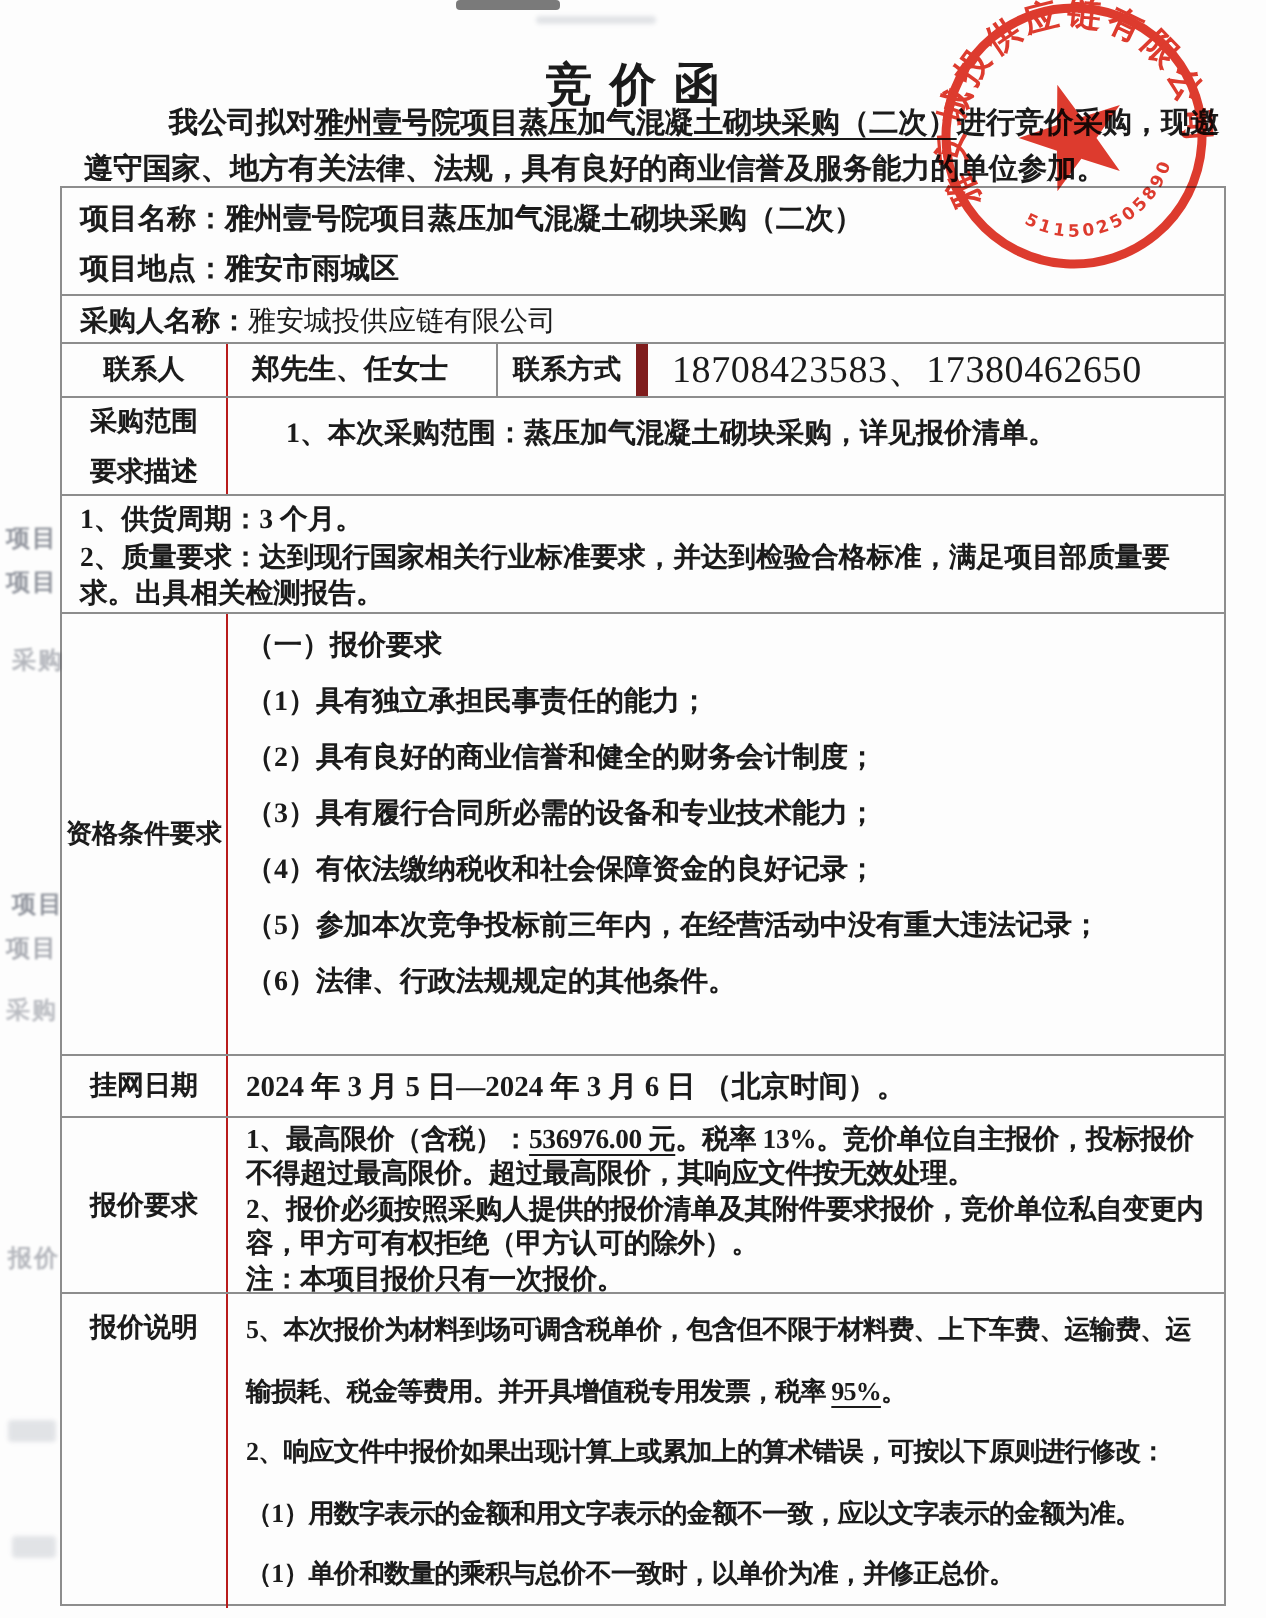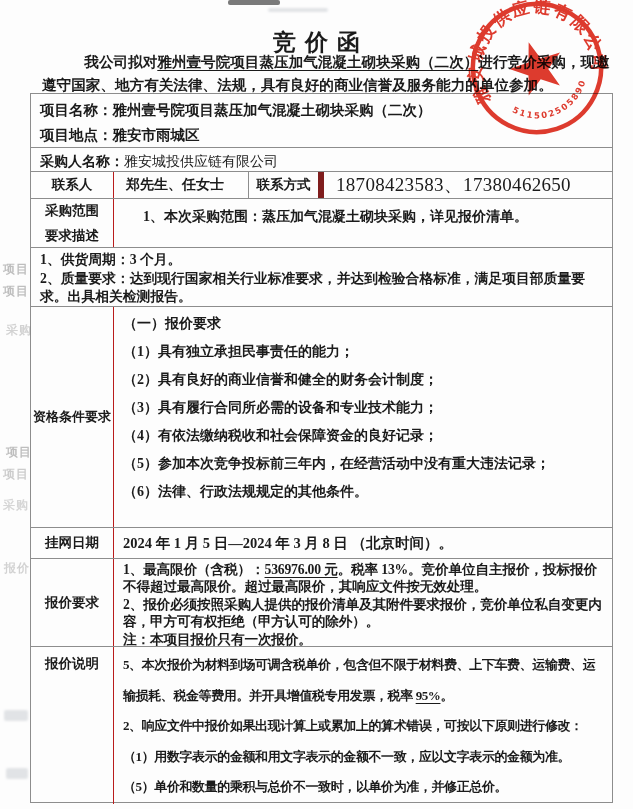--- a/index.html
+++ b/index.html
@@ -62,21 +62,21 @@
   .r7{height:31px;}
   .r7 .ccell{display:flex;align-items:center;font-weight:700;font-size:14.5px;}
   .r8{height:88px;}
   .r8 .ccell{font-size:13.7px;line-height:17.4px;letter-spacing:-.2px;padding-top:2px;font-family:Liberation Serif, serif;}
   .r9{height:157px;}
   .r9 .lcell{justify-content:flex-start;padding-top:8px;}
   .r9 .ccell{font-size:13px;line-height:30.5px;letter-spacing:-.4px;padding-top:3px;}
 
   
   .ghost{
-    position:absolute;font-size:12px;font-weight:700;color:#737373;
+    position:absolute;font-size:12px;font-weight:700;color:#0f172a;
     opacity:.45;filter:blur(.5px);letter-spacing:1px;
   }
 
   .seal{position:absolute;left:447px;top:-8px;width:180px;height:152px;mix-blend-mode:multiply;opacity:.92;}
 </style>
 </head>
 <body>
 
 <div class="page">
 
@@ -134,51 +134,51 @@
         <p>（2）具有良好的商业信誉和健全的财务会计制度；</p>
         <p>（3）具有履行合同所必需的设备和专业技术能力；</p>
         <p>（4）有依法缴纳税收和社会保障资金的良好记录；</p>
         <p>（5）参加本次竞争投标前三年内，在经营活动中没有重大违法记录；</p>
         <p>（6）法律、行政法规规定的其他条件。</p>
       </div>
     </div>
 
     <div class="trow r7">
       <div class="lcell">挂网日期</div>
-      <div class="ccell">2024 年 1 月 5 日—2024 年 3 月 8 日 （北京时间）。</div>
+      <div class="ccell">2024 年 3 月 5 日—2024 年 3 月 6 日 （北京时间）。</div>
     </div>
 
     <div class="trow r8">
       <div class="lcell">报价要求</div>
       <div class="ccell">
         <p><span>1、最高限价（含税）：</span><span class="u b">536976.00 元</span><span>。税率 13%。竞价单位自主报价，投标报价不得超过最高限价。超过最高限价，其响应文件按无效处理。</span></p>
         <p>2、报价必须按照采购人提供的报价清单及其附件要求报价，竞价单位私自变更内容，甲方可有权拒绝（甲方认可的除外）。</p>
         <p class="b">注：本项目报价只有一次报价。</p>
       </div>
     </div>
 
     <div class="trow r9">
       <div class="lcell">报价说明</div>
       <div class="ccell">
         <p><span>5、本次报价为材料到场可调含税单价，包含但不限于材料费、上下车费、运输费、运输损耗、税金等费用。并开具增值税专用发票，税率 </span><span class="u">95%</span><span>。</span></p>
         <p>2、响应文件中报价如果出现计算上或累加上的算术错误，可按以下原则进行修改：</p>
         <p>（1）用数字表示的金额和用文字表示的金额不一致，应以文字表示的金额为准。</p>
-        <p>（5）单价和数量的乘积与总价不一致时，以单价为准，并修正总价。</p>
+        <p>（1）单价和数量的乘积与总价不一致时，以单价为准，并修正总价。</p>
       </div>
     </div>
 
   </div>
 
   <span class="ghost" style="left:3px;top:261px;">项目</span>
   <span class="ghost" style="left:3px;top:283px;">项目</span>
   <span class="ghost" style="left:6px;top:322px;opacity:.3;">采购</span>
   <span class="ghost" style="left:6px;top:444px;">项目</span>
   <span class="ghost" style="left:3px;top:466px;opacity:.35;">项目</span>
   <span class="ghost" style="left:3px;top:497px;opacity:.28;">采购</span>
-  <span class="ghost" style="left:4px;top:560px;opacity:.3;">报价</span>
+  <span class="ghost" style="left:4px;top:621px;opacity:.3;">报价</span>
   <div class="blob" style="left:4px;top:710px;width:24px;height:11px;"></div>
   <div class="blob" style="left:6px;top:768px;width:22px;height:11px;"></div>
 
   <svg class="seal" viewBox="0 0 180 152">
     <g transform="rotate(-18 90 76)" fill="#dd2a1c" stroke="none">
       <circle cx="90" cy="76" r="64" fill="none" stroke="#dd2a1c" stroke-width="4.5"></circle>
       <defs>
         <path id="arcTop" d="M 37.5,96 A 56,56 0 1 1 142.5,96" fill="none"></path>
         <path id="arcBottom" d="M 49,105 A 50,50 0 0 0 131,105" fill="none"></path>
       </defs>

